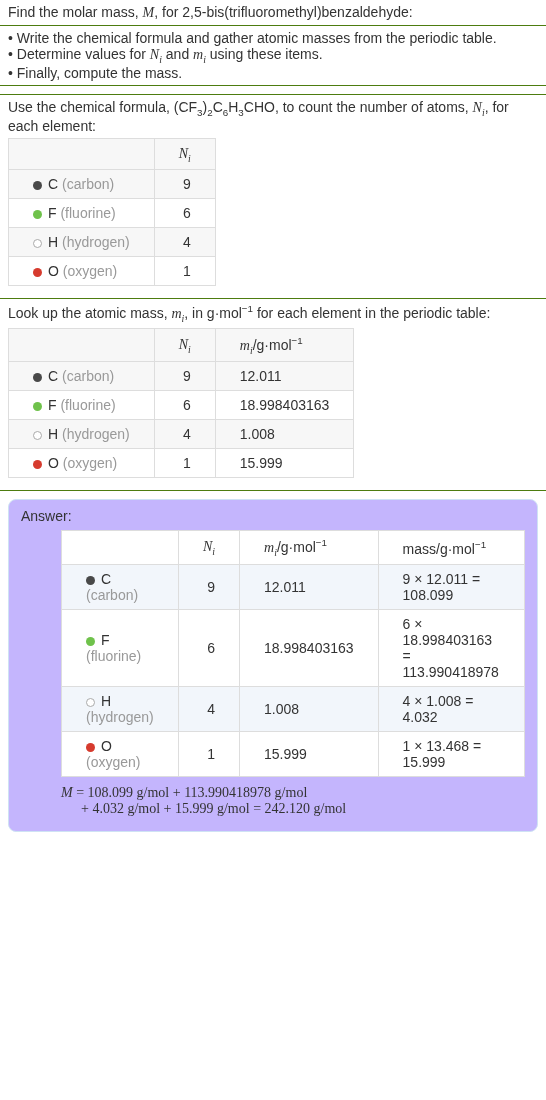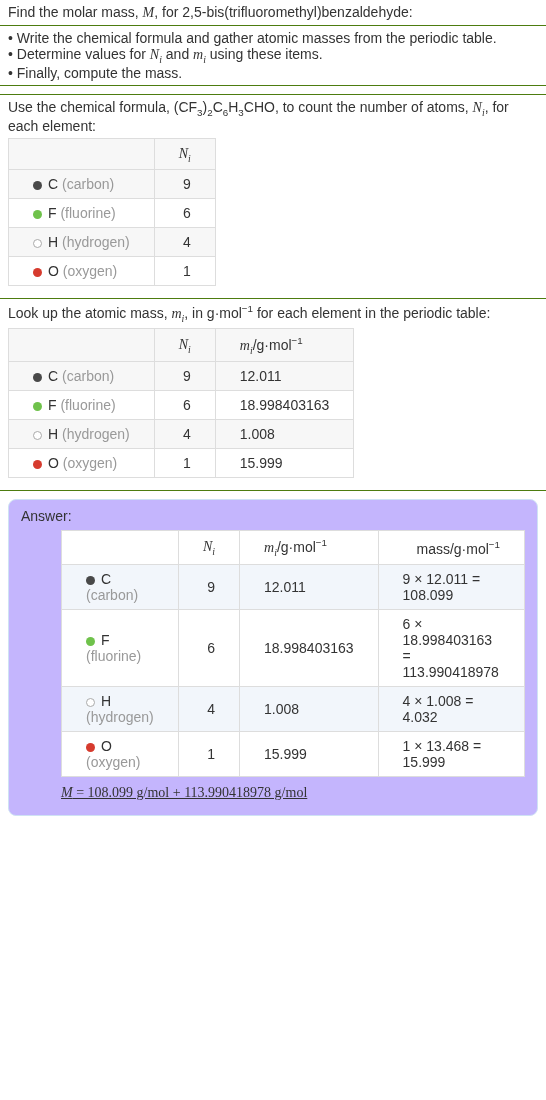--- a/index.html
+++ b/index.html
@@ -31,21 +31,21 @@
   background:#c4b5fd; 
   border:1px solid #cfe2f4; 
   border-radius:8px;
   margin: 4px 0 10px 0; 
   padding: 8px 12px 14px 12px;
 }
 .answer-box table td, .answer-box table th { background: #fff; }
 .answer-box table tr.alt td { background:#f2f6fb; }
 .answer-label { color:#333; margin-bottom:6px; }
 .indented { padding-left: 40px; }
-.eq { margin-top: 6px; font-family: Georgia, serif; text-decoration: underline; }
+.eq { margin-top: 6px; font-family: Georgia, serif; }
 </style>
 </head>
 <body>
 
 <div class="section">
   <div>Find the molar mass, <span class="ital">M</span>, for 2,5-bis(trifluoromethyl)benzaldehyde:</div>
 </div>
 
 <div class="section">
   <div>• Write the chemical formula and gather atomic masses from the periodic table.</div>
@@ -120,21 +120,21 @@
 <div class="section last">
   <div class="answer-box">
     <div class="answer-label">Answer:</div>
     <div class="indented">
       <table>
         <tbody>
             <tr>
           <th></th>
           <th style="text-align:center;"><span class="ital">N<sub>i</sub></span></th>
           <th><span class="ital">m<sub>i</sub></span>/g·mol<sup>−1</sup></th>
-          <th style="text-align:right;">mass/g·mol<sup>−1</sup></th>
+          <th style="text-align:left;">mass/g·mol<sup>−1</sup></th>
         </tr>
         <tr class="alt">
           <td><span class="dot c"></span><span>C</span> <span class="elname">(carbon)</span></td>
           <td style="text-align:right;">9</td>
           <td>12.011</td>
           <td>9 × 12.011 = 108.099</td>
         </tr>
         <tr>
           <td><span class="dot f"></span><span>F</span> <span class="elname">(fluorine)</span></td>
           <td style="text-align:right;">6</td>
@@ -149,15 +149,16 @@
         </tr>
         <tr>
           <td><span class="dot o"></span><span>O</span> <span class="elname">(oxygen)</span></td>
           <td style="text-align:right;">1</td>
           <td>15.999</td>
           <td>1 × 13.468 = 15.999</td>
         </tr>
       </tbody>
         </table>
       <div class="eq"><span class="ital">M</span> = 108.099 g/mol + 113.990418978 g/mol</div>
+      <div class="eq" style="padding-left:20px; margin-top:0;">+ 4.032 g/mol + 15.999 g/mol = 242.120 g/mol</div>
     </div>
   </div>
 </div>
 
 </body></html>

